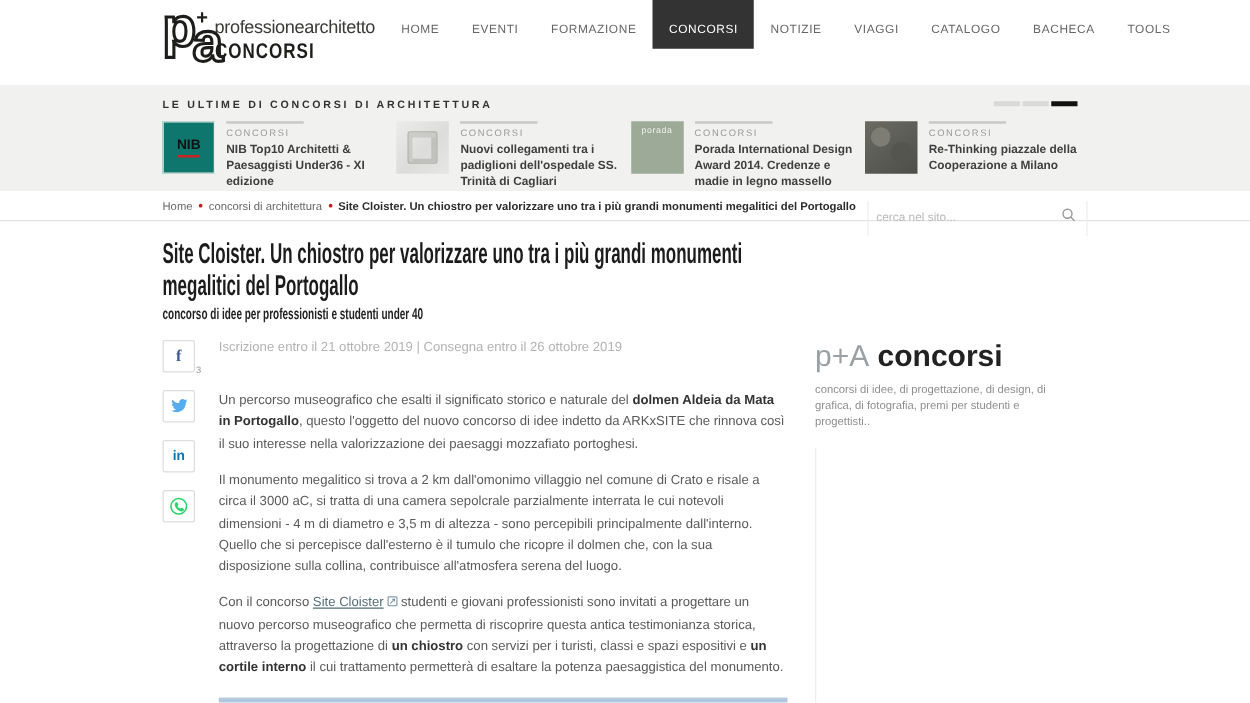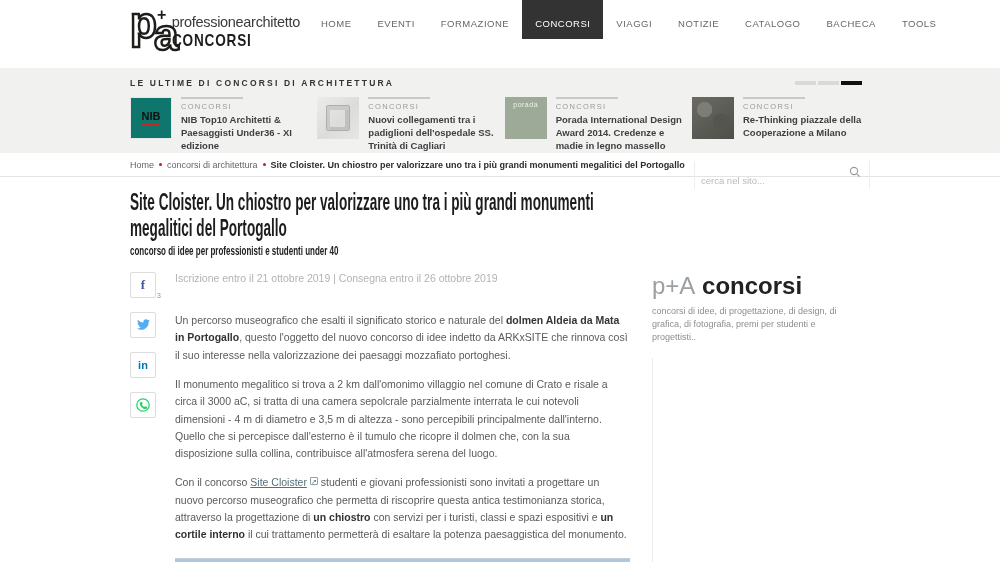--- a/index.html
+++ b/index.html
@@ -56,21 +56,21 @@
   .card-title { display:block; font-size:9.5px; line-height:1.35; color:#3f3f3f; font-weight:600; margin-top:3px; }
 
   
   .crumb-bar { border-bottom:1px solid #e3e3e3; background:#fff; }
   .crumb-inner { display:flex; align-items:center; justify-content:space-between; height:23px; }
   .breadcrumb { font-size:9px; color:#666; display:flex; align-items:center; gap:5px; white-space:nowrap; }
   .breadcrumb a { color:#666; text-decoration:none; }
   .breadcrumb .sep { width:3px; height:3px; background:#b22; border-radius:50%; display:inline-block; }
   .breadcrumb .current { font-weight:700; color:#2c2c2c; }
   .search-box { position:relative; width:176px; border-left:1px solid #eee; border-right:1px solid #eee;
-    height:23px; display:flex; align-items:flex-start; padding:14px 6px;margin-top:20px; }
+    height:23px; display:flex; align-items:center; padding:14px 6px;margin-top:20px; }
   .search-box input { width:150px; border:none; outline:none; font-size:9.5px; color:#555;
     font-family:inherit; background:transparent; }
   .search-box input::placeholder { color:#b9b9b9; }
   .search-icon { position:absolute; right:8px; top:5px; }
 
   
   .main-area { padding-top:12px; }
   .title-wrap { position:relative; }
   h1.page-title { font-size:23px; line-height:1.13; color:#1c1c1c; font-weight:700;
     width:800px; transform:scaleX(0.59); transform-origin:0 0; letter-spacing:0; }
@@ -121,22 +121,22 @@
         <span class="logo-text">
           <span class="logo-brand">professionearchitetto</span>
           <span class="logo-section">CONCORSI</span>
         </span>
       </a>
       <nav class="main-nav">
         <a class="nav-item" href="#">HOME</a>
         <a class="nav-item" href="#">EVENTI</a>
         <a class="nav-item" href="#">FORMAZIONE</a>
         <a class="nav-item active" href="#">CONCORSI</a>
+        <a class="nav-item" href="#">NOTIZIE</a>
         <a class="nav-item" href="#">VIAGGI</a>
-        <a class="nav-item" href="#">NOTIZIE</a>
         <a class="nav-item" href="#">CATALOGO</a>
         <a class="nav-item" href="#">BACHECA</a>
         <a class="nav-item" href="#">TOOLS</a>
 
       </nav>
     </div>
   </header>
 
   <section class="latest-strip">
     <div class="container">

